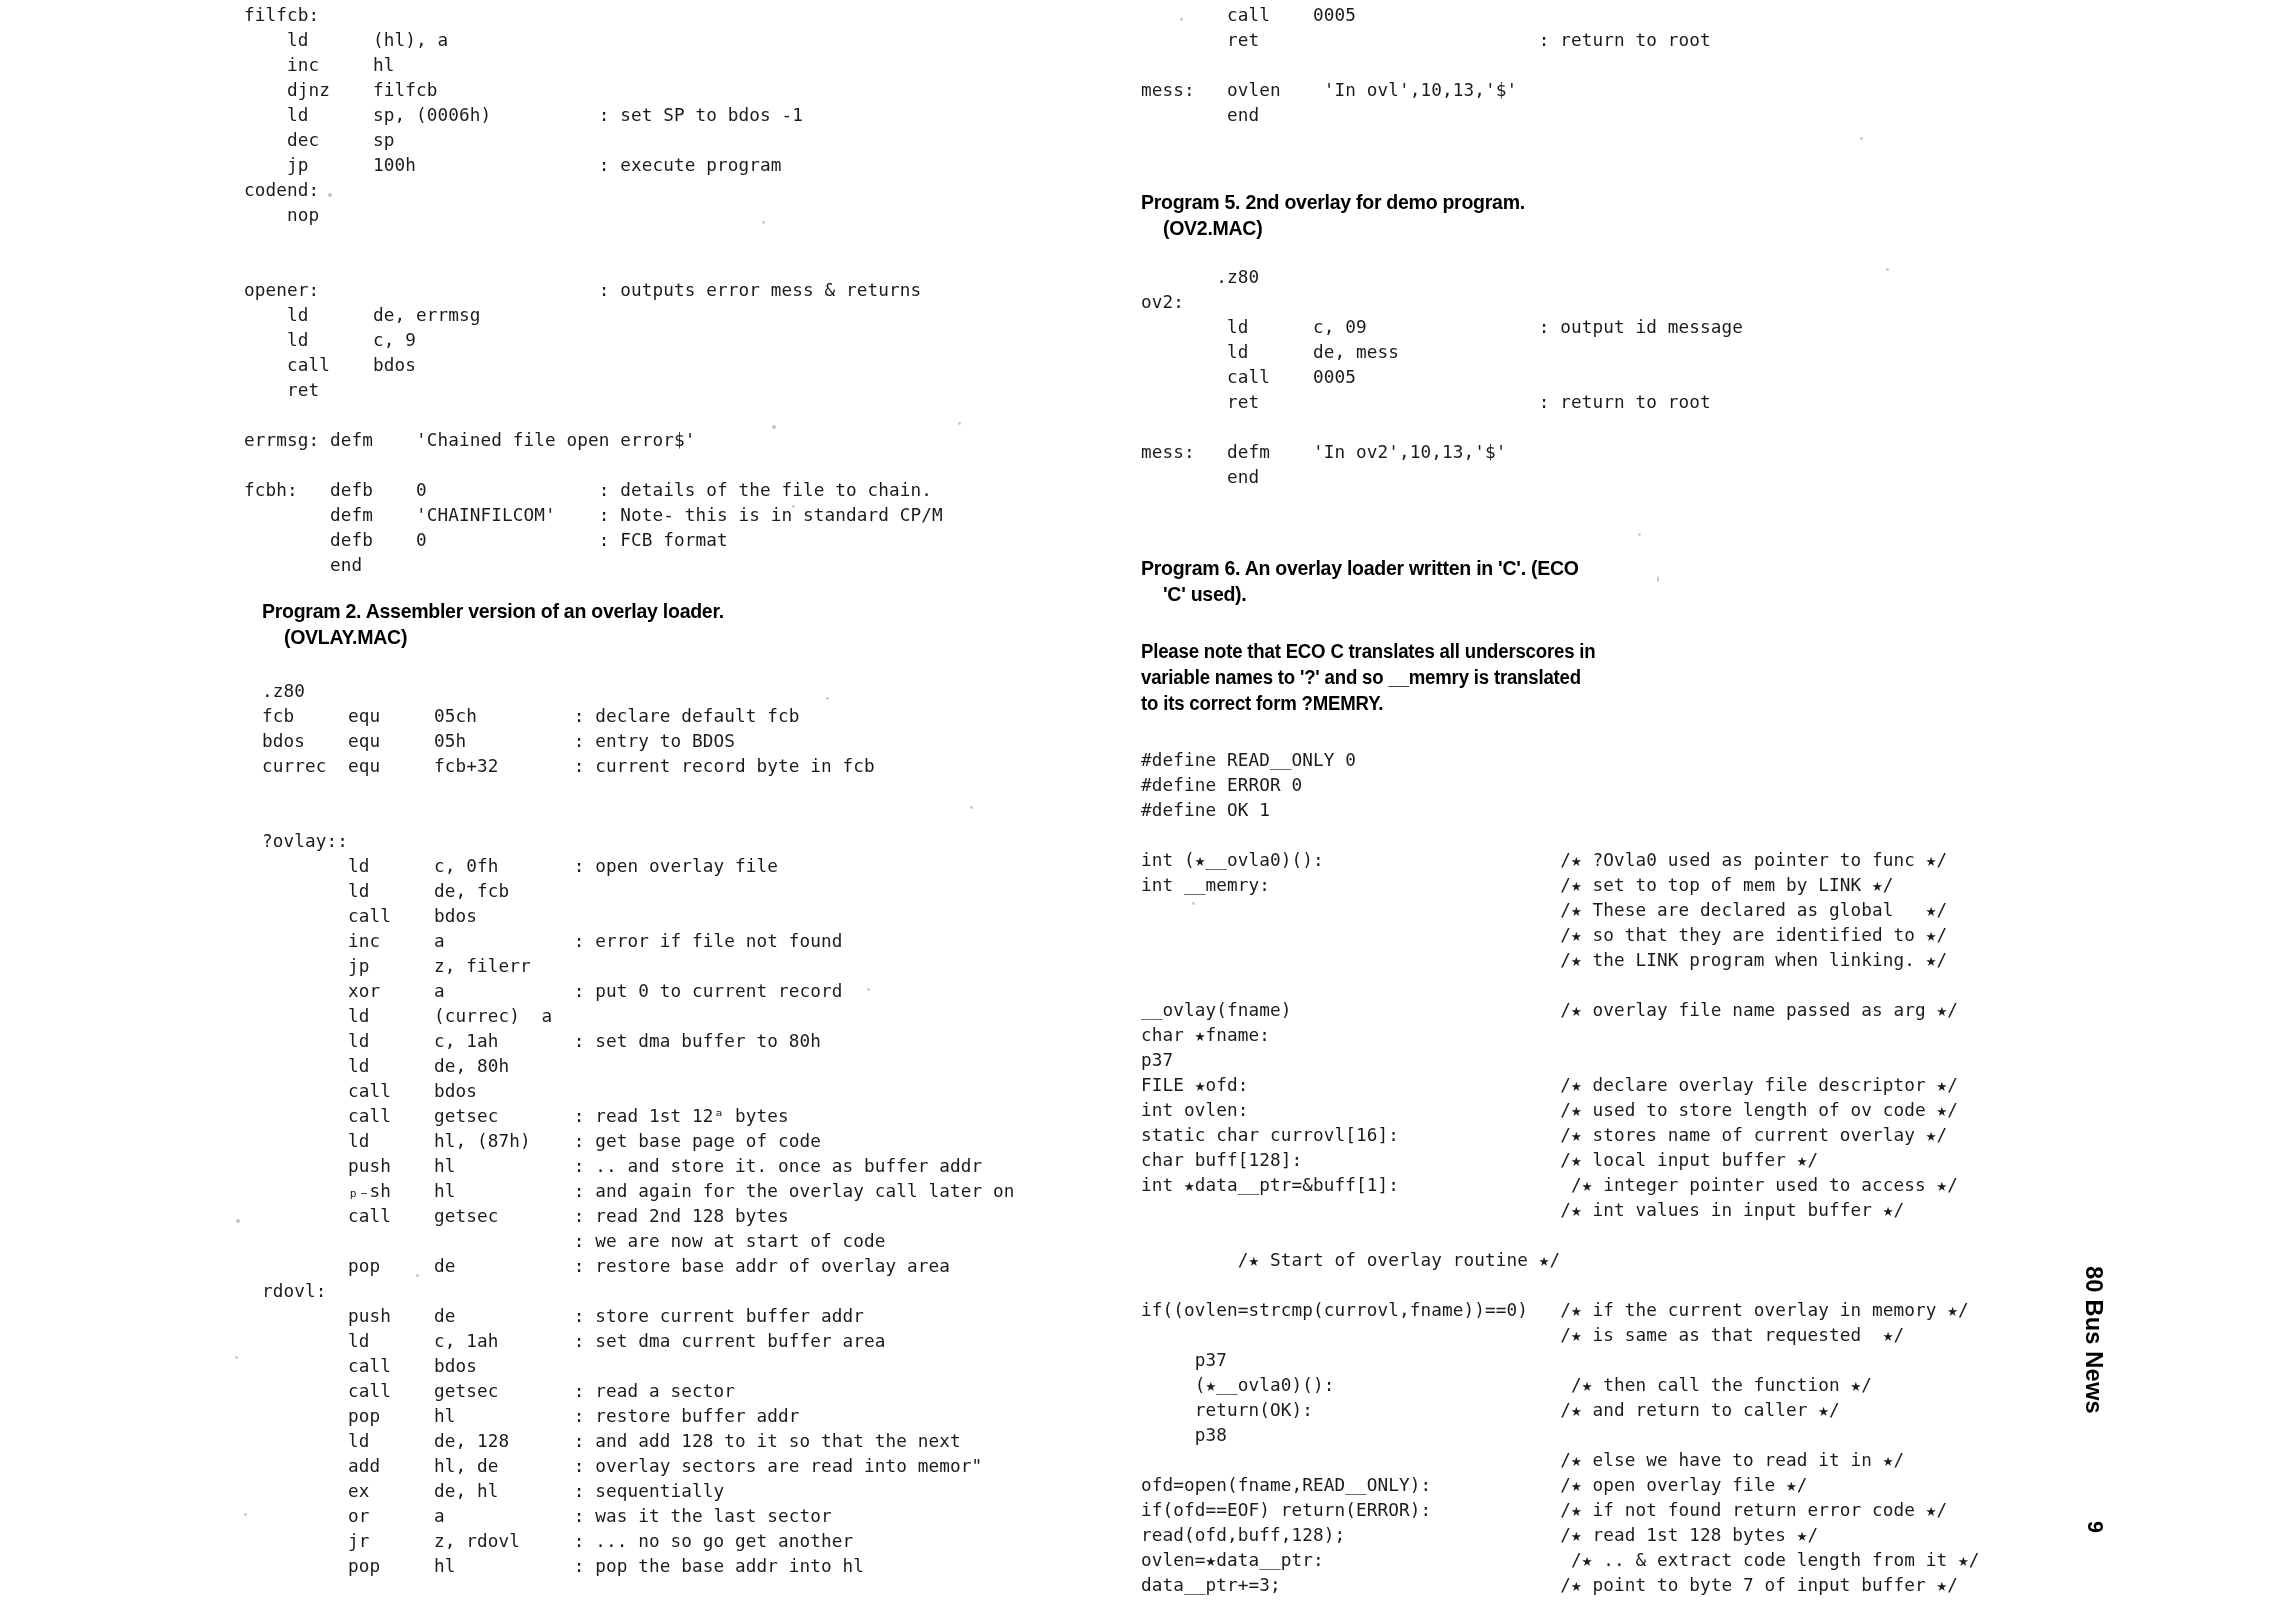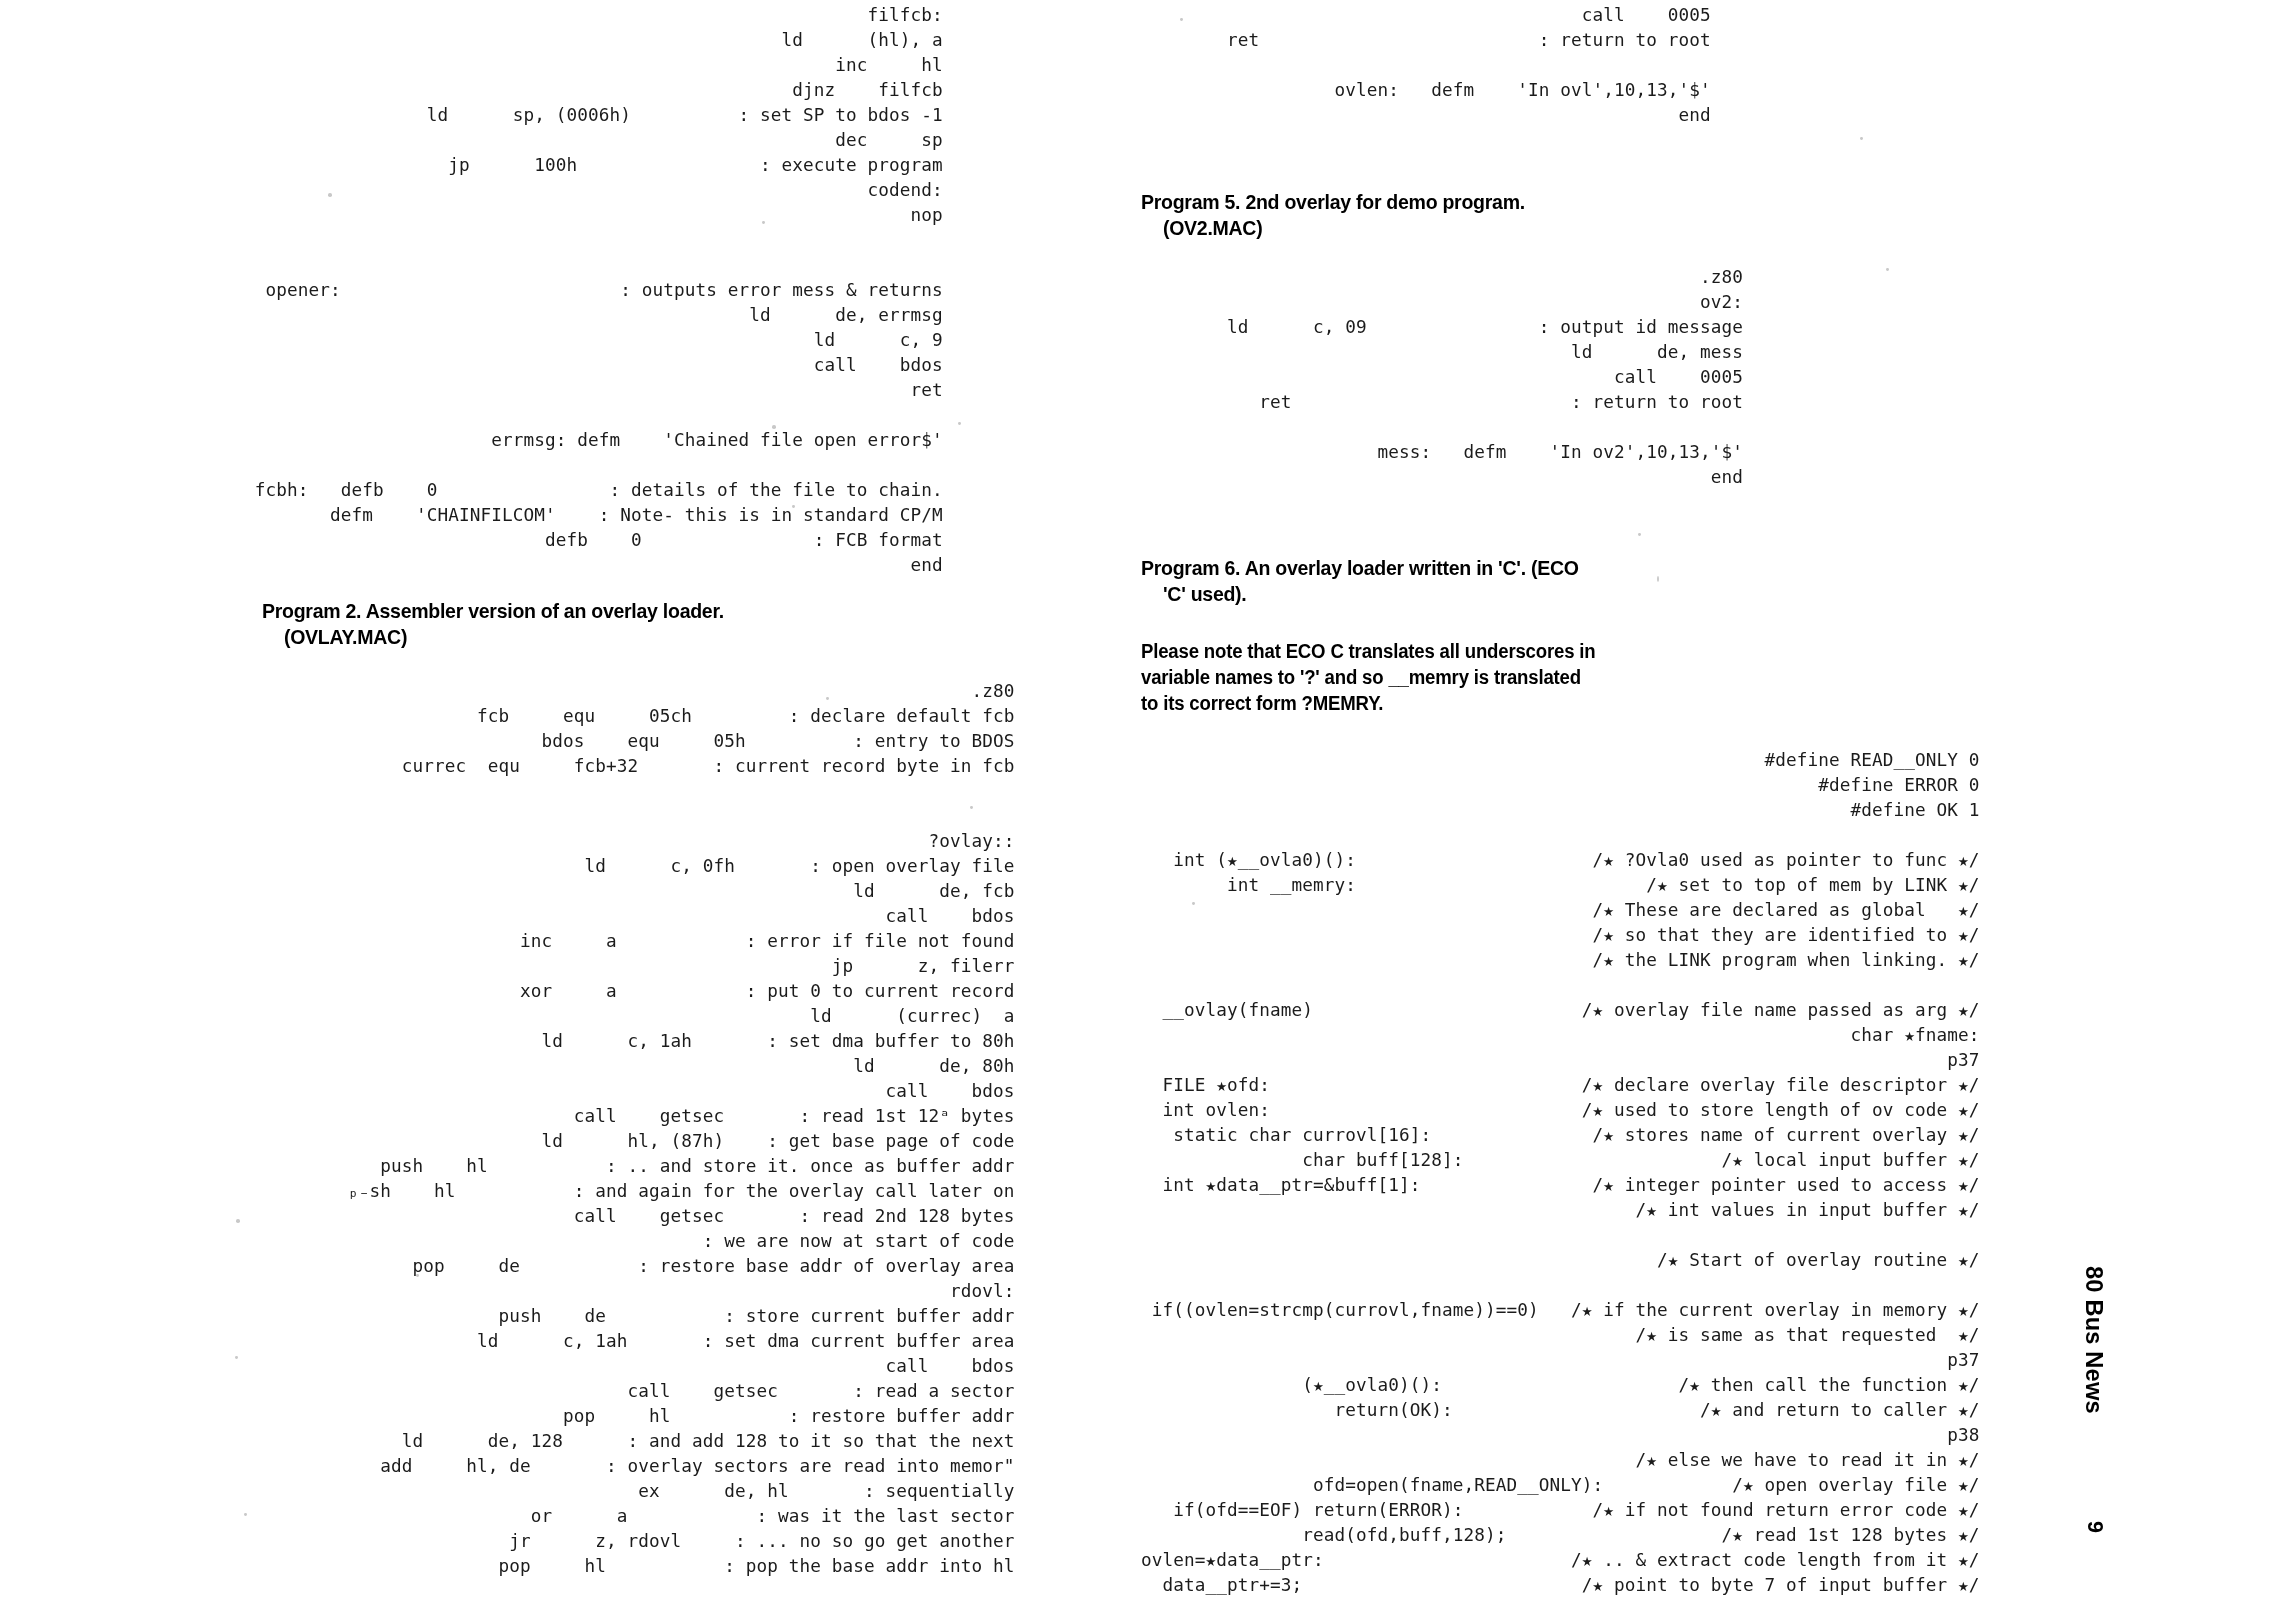--- a/index.html
+++ b/index.html
@@ -31,21 +31,20 @@
   .col-right { left: 1141px; width: 867px; }
 
   
   .listing {
     font-family: "DejaVu Sans Mono", "Liberation Mono", monospace;
     font-size: 17.7px;
     line-height: 25px;
     white-space: pre;
     color: #1b1b1b;
     letter-spacing: 0.1px;
-    text-align: right;
   }
   .listing .ln { display: block; min-height: 25px; }
   .listing .blank { display: block; height: 25px; }
 
   
   .heading {
     font-family: "Liberation Sans", sans-serif;
     font-weight: bold;
     font-size: 21px;
     line-height: 26px;
@@ -111,21 +110,21 @@
     <div class="heading" style="position:absolute; left:18px; top:598px;">
       <span>Program 2. Assembler version of an overlay loader.</span>
       <span class="sub">(OVLAY.MAC)</span>
     </div>
 
     <div class="listing" style="position: absolute; left: 18px; top: 679px; color: rgb(27, 27, 27);"><span class="ln">.z80</span><span class="ln">fcb     equ     05ch         : declare default fcb</span><span class="ln">bdos    equ     05h          : entry to BDOS</span><span class="ln">currec  equ     fcb+32       : current record byte in fcb</span><span class="blank"></span><span class="blank"></span><span class="ln">?ovlay::</span><span class="ln">        ld      c, 0fh       : open overlay file</span><span class="ln">        ld      de, fcb</span><span class="ln">        call    bdos</span><span class="ln">        inc     a            : error if file not found</span><span class="ln">        jp      z, filerr</span><span class="ln">        xor     a            : put 0 to current record</span><span class="ln">        ld      (currec)  a</span><span class="ln">        ld      c, 1ah       : set dma buffer to 80h</span><span class="ln">        ld      de, 80h</span><span class="ln">        call    bdos</span><span class="ln">        call    getsec       : read 1st 12ᵃ bytes</span><span class="ln">        ld      hl, (87h)    : get base page of code</span><span class="ln">        push    hl           : .. and store it. once as buffer addr</span><span class="ln">        ₚ₋sh    hl           : and again for the overlay call later on</span><span class="ln">        call    getsec       : read 2nd 128 bytes</span><span class="ln">                             : we are now at start of code</span><span class="ln">        pop     de           : restore base addr of overlay area</span><span class="ln">rdovl:</span><span class="ln">        push    de           : store current buffer addr</span><span class="ln">        ld      c, 1ah       : set dma current buffer area</span><span class="ln">        call    bdos</span><span class="ln">        call    getsec       : read a sector</span><span class="ln">        pop     hl           : restore buffer addr</span><span class="ln">        ld      de, 128      : and add 128 to it so that the next</span><span class="ln">        add     hl, de       : overlay sectors are read into memor"</span><span class="ln">        ex      de, hl       : sequentially</span><span class="ln">        or      a            : was it the last sector</span><span class="ln">        jr      z, rdovl     : ... no so go get another</span><span class="ln">        pop     hl           : pop the base addr into hl</span></div>
   </div>
 
   <div class="col col-right">
 
-    <div class="listing" style="position: absolute; left: 0px; top: 2.8px; color: rgb(27, 27, 27);"><span class="ln">        call    0005</span><span class="ln">        ret                          : return to root</span><span class="blank"></span><span class="ln">ovlen:   defm    'In ovl',10,13,'$'</span><span class="ln">        end</span></div>
+    <div class="listing" style="position: absolute; left: 0px; top: 2.8px; color: rgb(27, 27, 27);"><span class="ln">        call    0005</span><span class="ln">        ret                          : return to root</span><span class="blank"></span><span class="ln">mess:   ovlen    'In ovl',10,13,'$'</span><span class="ln">        end</span></div>
 
     <div class="heading" style="position:absolute; left:0; top:189px;">
       <span>Program 5. 2nd overlay for demo program.</span>
       <span class="sub">(OV2.MAC)</span>
     </div>
 
     <div class="listing" style="position: absolute; left: 0px; top: 265px; color: rgb(27, 27, 27);"><span class="ln">       .z80</span><span class="ln">ov2:</span><span class="ln">        ld      c, 09                : output id message</span><span class="ln">        ld      de, mess</span><span class="ln">        call    0005</span><span class="ln">        ret                          : return to root</span><span class="blank"></span><span class="ln">mess:   defm    'In ov2',10,13,'$'</span><span class="ln">        end</span></div>
 
     <div class="heading" style="position:absolute; left:0; top:555px;">
       <span>Program 6. An overlay loader written in 'C'. (ECO</span>

